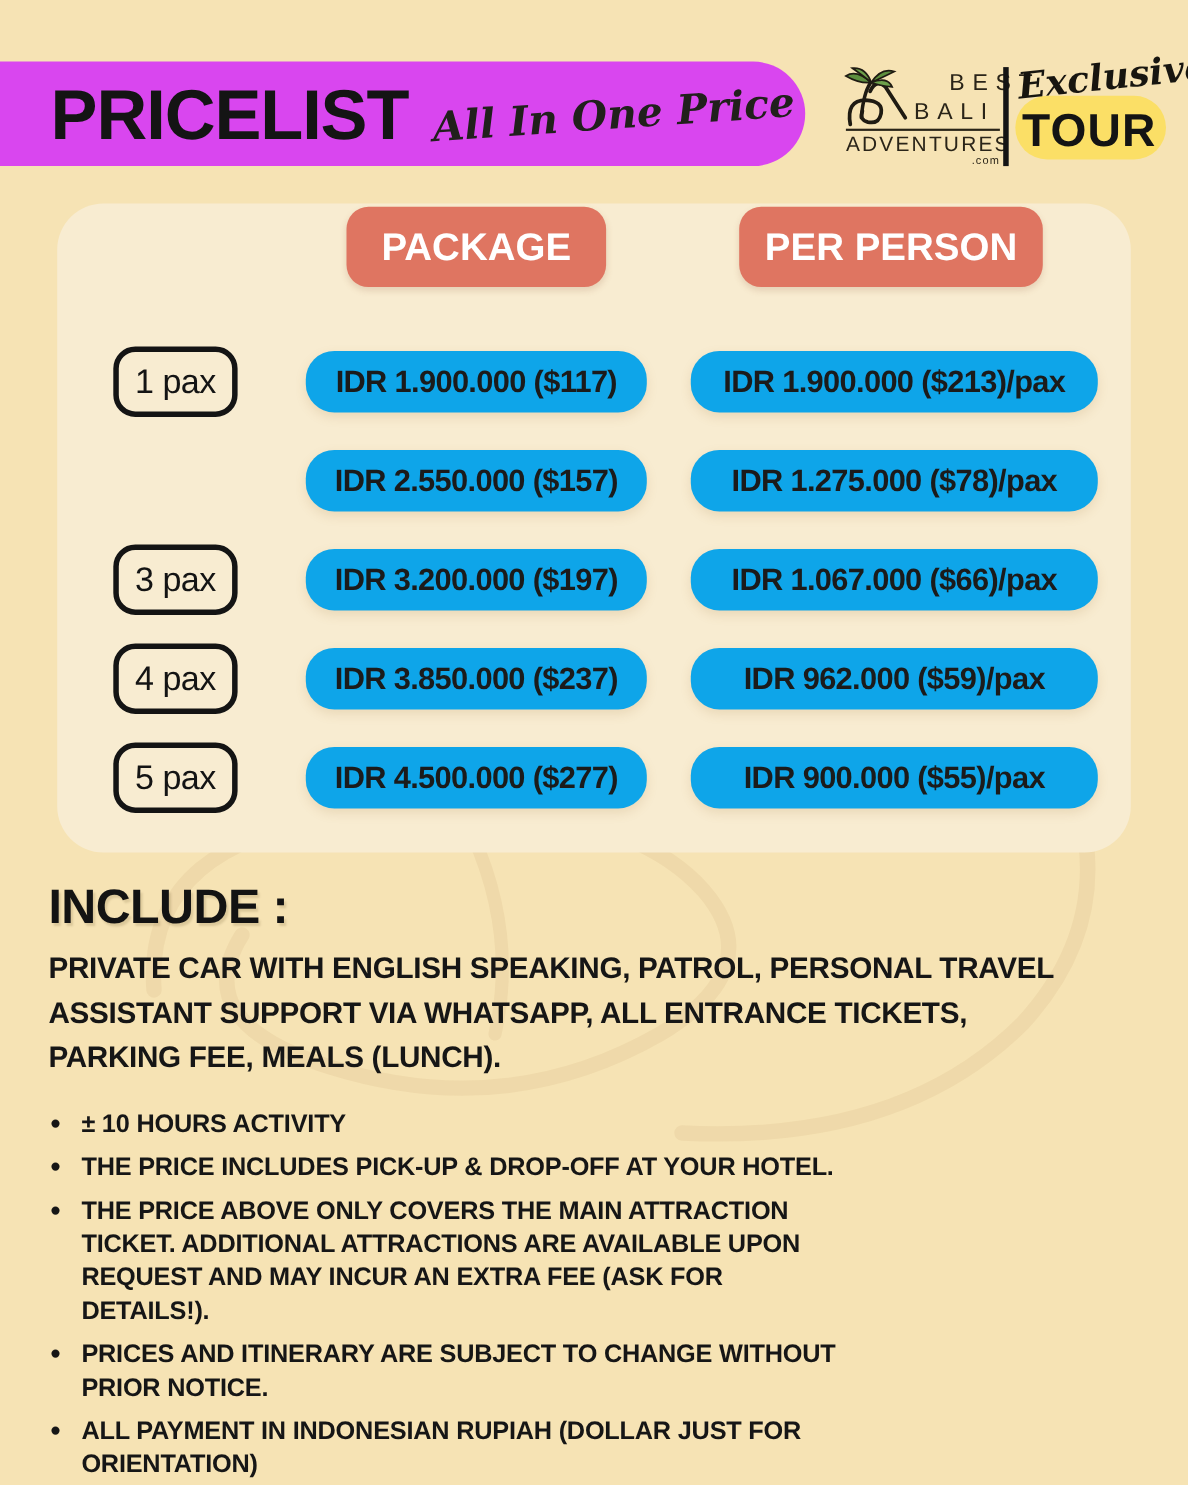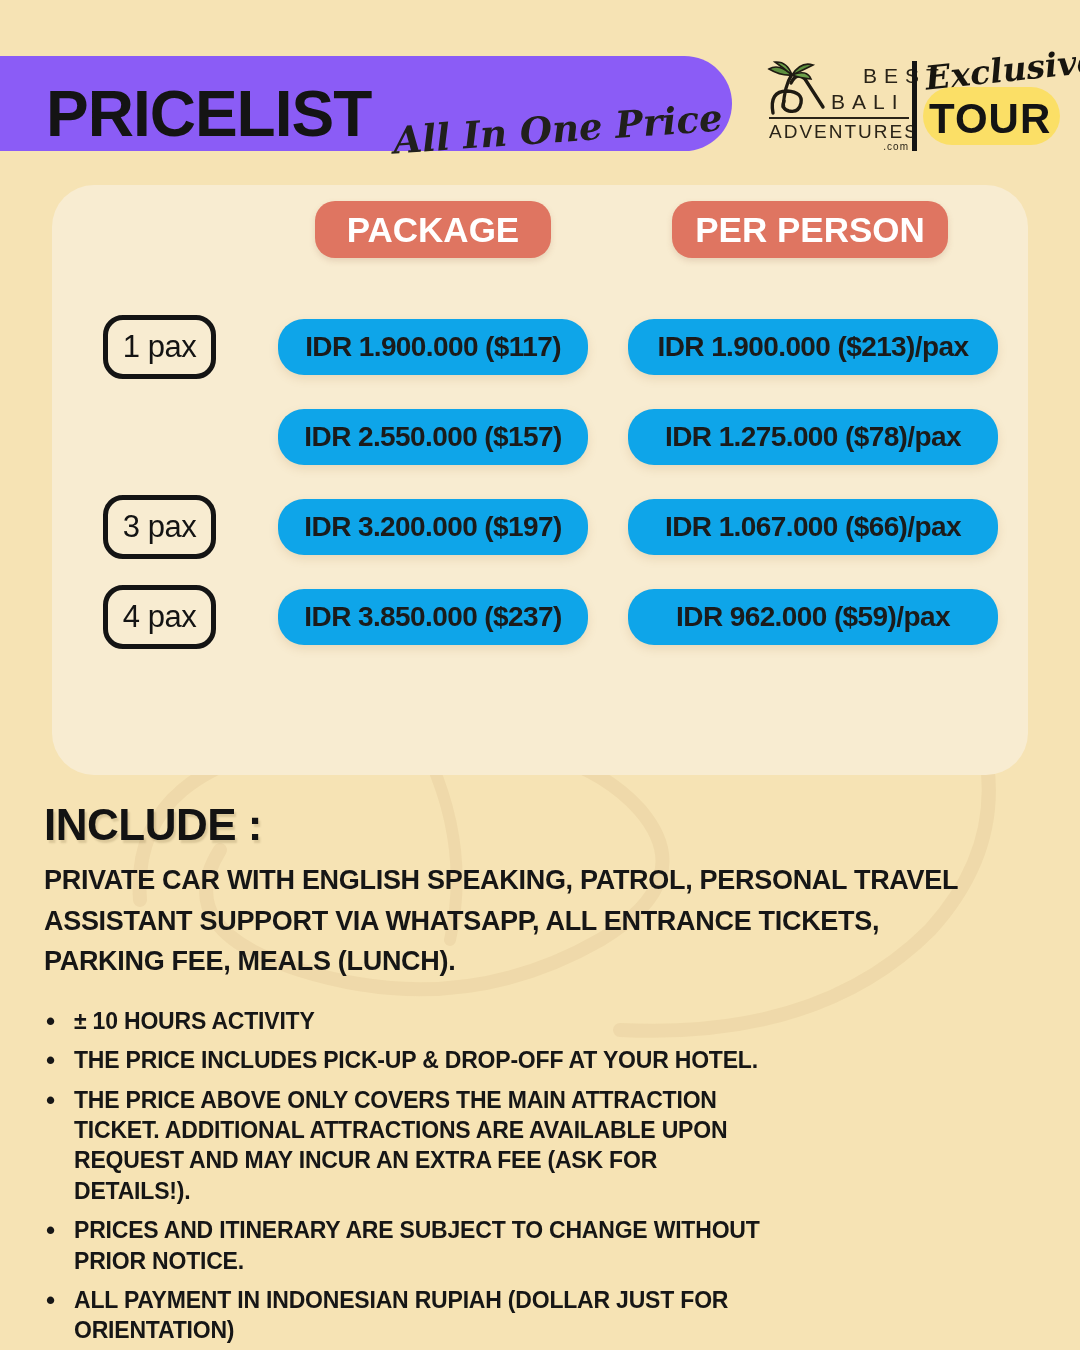--- a/index.html
+++ b/index.html
@@ -10,22 +10,22 @@
     position:relative; width:1080px; height:1350px;
     background:#f6e3b4; overflow:hidden; color:#161616;
   }
 
   
   .watermark { position:absolute; left:0; top:640px; width:1080px; height:480px; opacity:.55; }
 
   
   .header-bar {
     position:absolute; left:0; top:56px; width:732px; height:95px;
-    background:#8b5cf6; border-radius:0 48px 48px 0;
-    display:flex; align-items:flex-end; padding-left:46px;
+    background:#d946ef; border-radius:0 48px 48px 0;
+    display:flex; align-items:center; padding-left:46px;
   }
   .title {
     font-size:64px; font-weight:900; letter-spacing:-1px; color:#141414;
   }
   .subtitle {
     font-family:"DejaVu Serif", serif; font-style:italic; font-weight:700;
     font-size:37px; margin-left:22px; transform:rotate(-4deg); color:#21201c;
     white-space:nowrap;
   }
 
@@ -48,21 +48,21 @@
     font-size:33px; transform:rotate(-6deg); color:#17150f; }
   .badge-word { position:absolute; left:164px; top:40px; font-size:42px; font-weight:900;
     letter-spacing:1px; color:#141414; }
 
   
   .panel {
     position:absolute; left:52px; top:185px; width:976px; height:590px;
     background:#f8ecd1; border-radius:42px;
   }
   .col-pill {
-    position:absolute; top:16px; height:57px; background:#df7561; border-radius:20px;
+    position:absolute; top:3px; height:73px; background:#df7561; border-radius:20px;
     display:flex; align-items:center; justify-content:center;
     color:#ffffff; font-size:35px; font-weight:900; letter-spacing:0px;
     box-shadow:0 3px 6px rgba(150,90,60,.18);
   }
   .col-pill.c1 { left:263px; width:236px; }
   .col-pill.c2 { left:620px; width:276px; }
 
   .row { position:absolute; left:0; width:100%; height:64px; }
   .row.r1 { top:130px; } .row.r2 { top:220px; } .row.r3 { top:310px; }
   .row.r4 { top:400px;padding-left:28px; } .row.r5 { top:490px; }
@@ -159,20 +159,25 @@
     <div class="row r3">
       <div class="pax-box">3 pax</div>
       <div class="price-pill pkg">IDR 3.200.000 ($197)</div>
       <div class="price-pill pp">IDR 1.067.000 ($66)/pax</div>
     </div>
     <div class="row r4">
       <div class="pax-box">4 pax</div>
       <div class="price-pill pkg">IDR 3.850.000 ($237)</div>
       <div class="price-pill pp">IDR 962.000 ($59)/pax</div>
     </div>
+    <div class="row r5">
+      <div class="pax-box">5 pax</div>
+      <div class="price-pill pkg">IDR 4.500.000 ($277)</div>
+      <div class="price-pill pp">IDR 900.000 ($55)/pax</div>
+    </div>
   </div>
 
   <div class="include">
     <div class="section-heading">INCLUDE :</div>
     <p class="include-body">PRIVATE CAR WITH ENGLISH SPEAKING, PATROL, PERSONAL TRAVEL ASSISTANT SUPPORT VIA WHATSAPP, ALL ENTRANCE TICKETS, PARKING FEE, MEALS (LUNCH).</p>
   </div>
 
   <div class="notes">
     <ul class="notes-list">
       <li>± 10 HOURS ACTIVITY</li>

